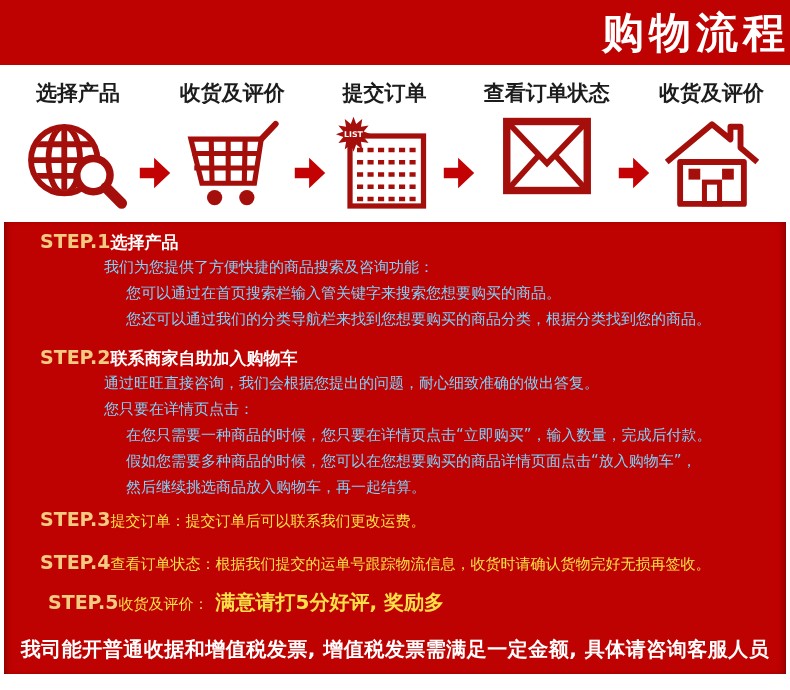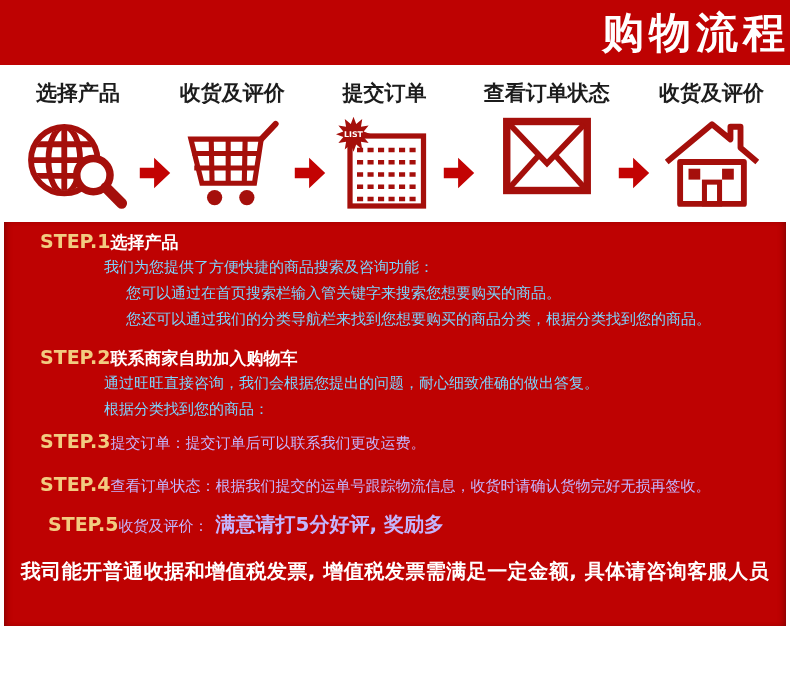--- a/index.html
+++ b/index.html
@@ -24,31 +24,31 @@
   }
   .flow-step { display:flex; flex-direction:column; align-items:center; }
   .flow-label {
     font-size:21px; font-weight:bold; color:#1c1c1c; white-space:nowrap;
     height:28px; line-height:28px;
   }
   .flow-icon { margin-top:8px; height:96px; display:flex; align-items:flex-start; justify-content:center; }
   .flow-arrow { margin-top:76px; flex:0 0 auto; }
   
   .panel {
-    height:404px; background:#BE0202; margin:0 4px; padding-top:8px;
+    height:452px; background:#BE0202; margin:0 4px; padding-top:8px;
     box-shadow: inset 5px 0 7px -4px rgba(0,0,0,.35), inset -5px 0 7px -4px rgba(0,0,0,.35);
     color:#ffffff;
   }
   .block { }
   .row { display:flex; align-items:baseline; padding-left:36px; }
   .slabel {
     flex:0 0 64px; color:#F2CB80; font-weight:bold; font-size:19px; white-space:nowrap;
   }
   .stitle { color:#ffffff; font-weight:bold; font-size:17px; line-height:24px; }
-  .stext  { color:#c4b5fd; font-size:15px; line-height:24px; }
+  .stext  { color:#fde047; font-size:15px; line-height:24px; }
   .stext b { font-size:20px; }
   .line { padding-left:100px; font-size:15px; line-height:26px; color:#7dd3fc; }
   .line.sub { padding-left:122px; }
   .subgroup { margin-top:0; }
   .mt1 { margin-top:14px; } .mt2 { margin-top:8px; } .mt3 { margin-top:18px; } .mt4 { margin-top:14px;padding-left:8px; }
   .footer-note {
     margin-top:20px; text-align:center; color:#ffffff;
     font-size:20px; font-weight:bold; letter-spacing:0.5px; white-space:nowrap;
   }
   .bottom-strip { height:6px; background:#ffffff; }
@@ -193,21 +193,26 @@
       <div class="line sub">您还可以通过我们的分类导航栏来找到您想要购买的商品分类，根据分类找到您的商品。</div>
     </div>
   </div>
 
   <div class="block mt1">
     <div class="row">
       <span class="slabel">STEP.2</span>
       <span class="stitle">联系商家自助加入购物车</span>
     </div>
     <div class="line">通过旺旺直接咨询，我们会根据您提出的问题，耐心细致准确的做出答复。</div>
-    <div class="line">根据分类找到您的商品：</div>
+    <div class="line">您只要在详情页点击：</div>
+    <div class="subgroup">
+      <div class="line sub">在您只需要一种商品的时候，您只要在详情页点击“立即购买”，输入数量，完成后付款。</div>
+      <div class="line sub">假如您需要多种商品的时候，您可以在您想要购买的商品详情页面点击“放入购物车”，</div>
+      <div class="line sub">然后继续挑选商品放入购物车，再一起结算。</div>
+    </div>
   </div>
 
   <div class="block mt2">
     <div class="row">
       <span class="slabel">STEP.3</span>
       <span class="stext">提交订单：提交订单后可以联系我们更改运费。</span>
     </div>
   </div>
 
   <div class="block mt3">

